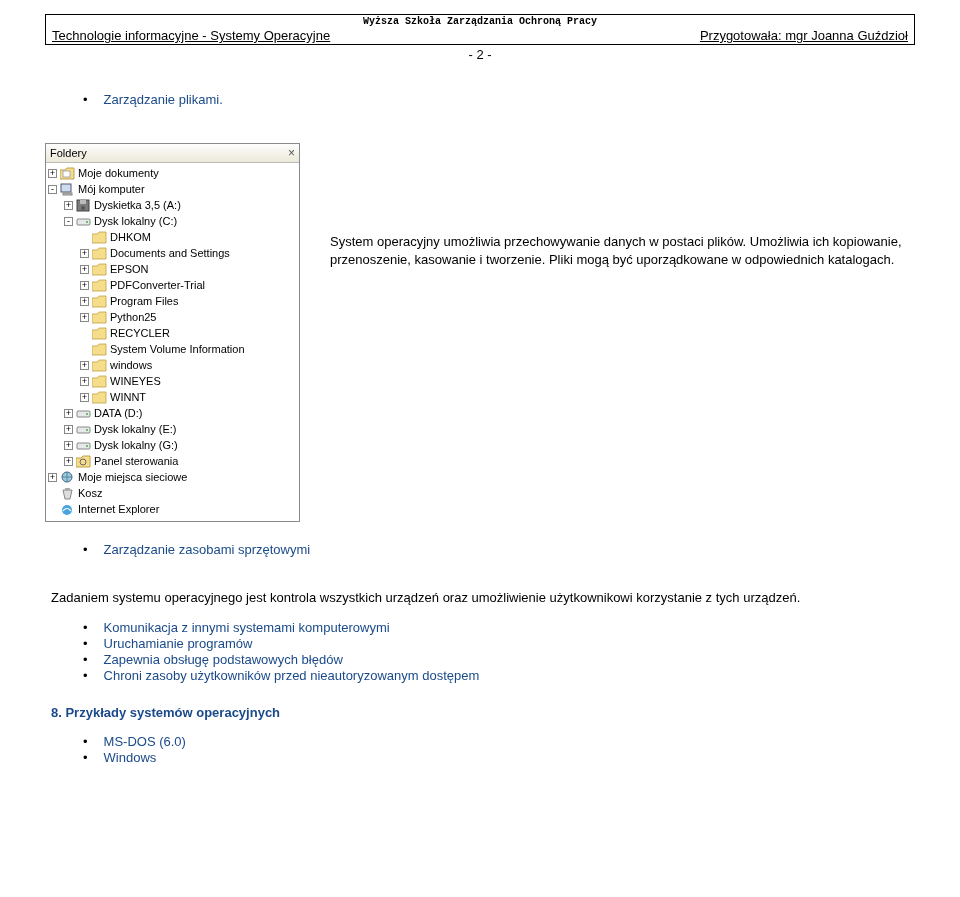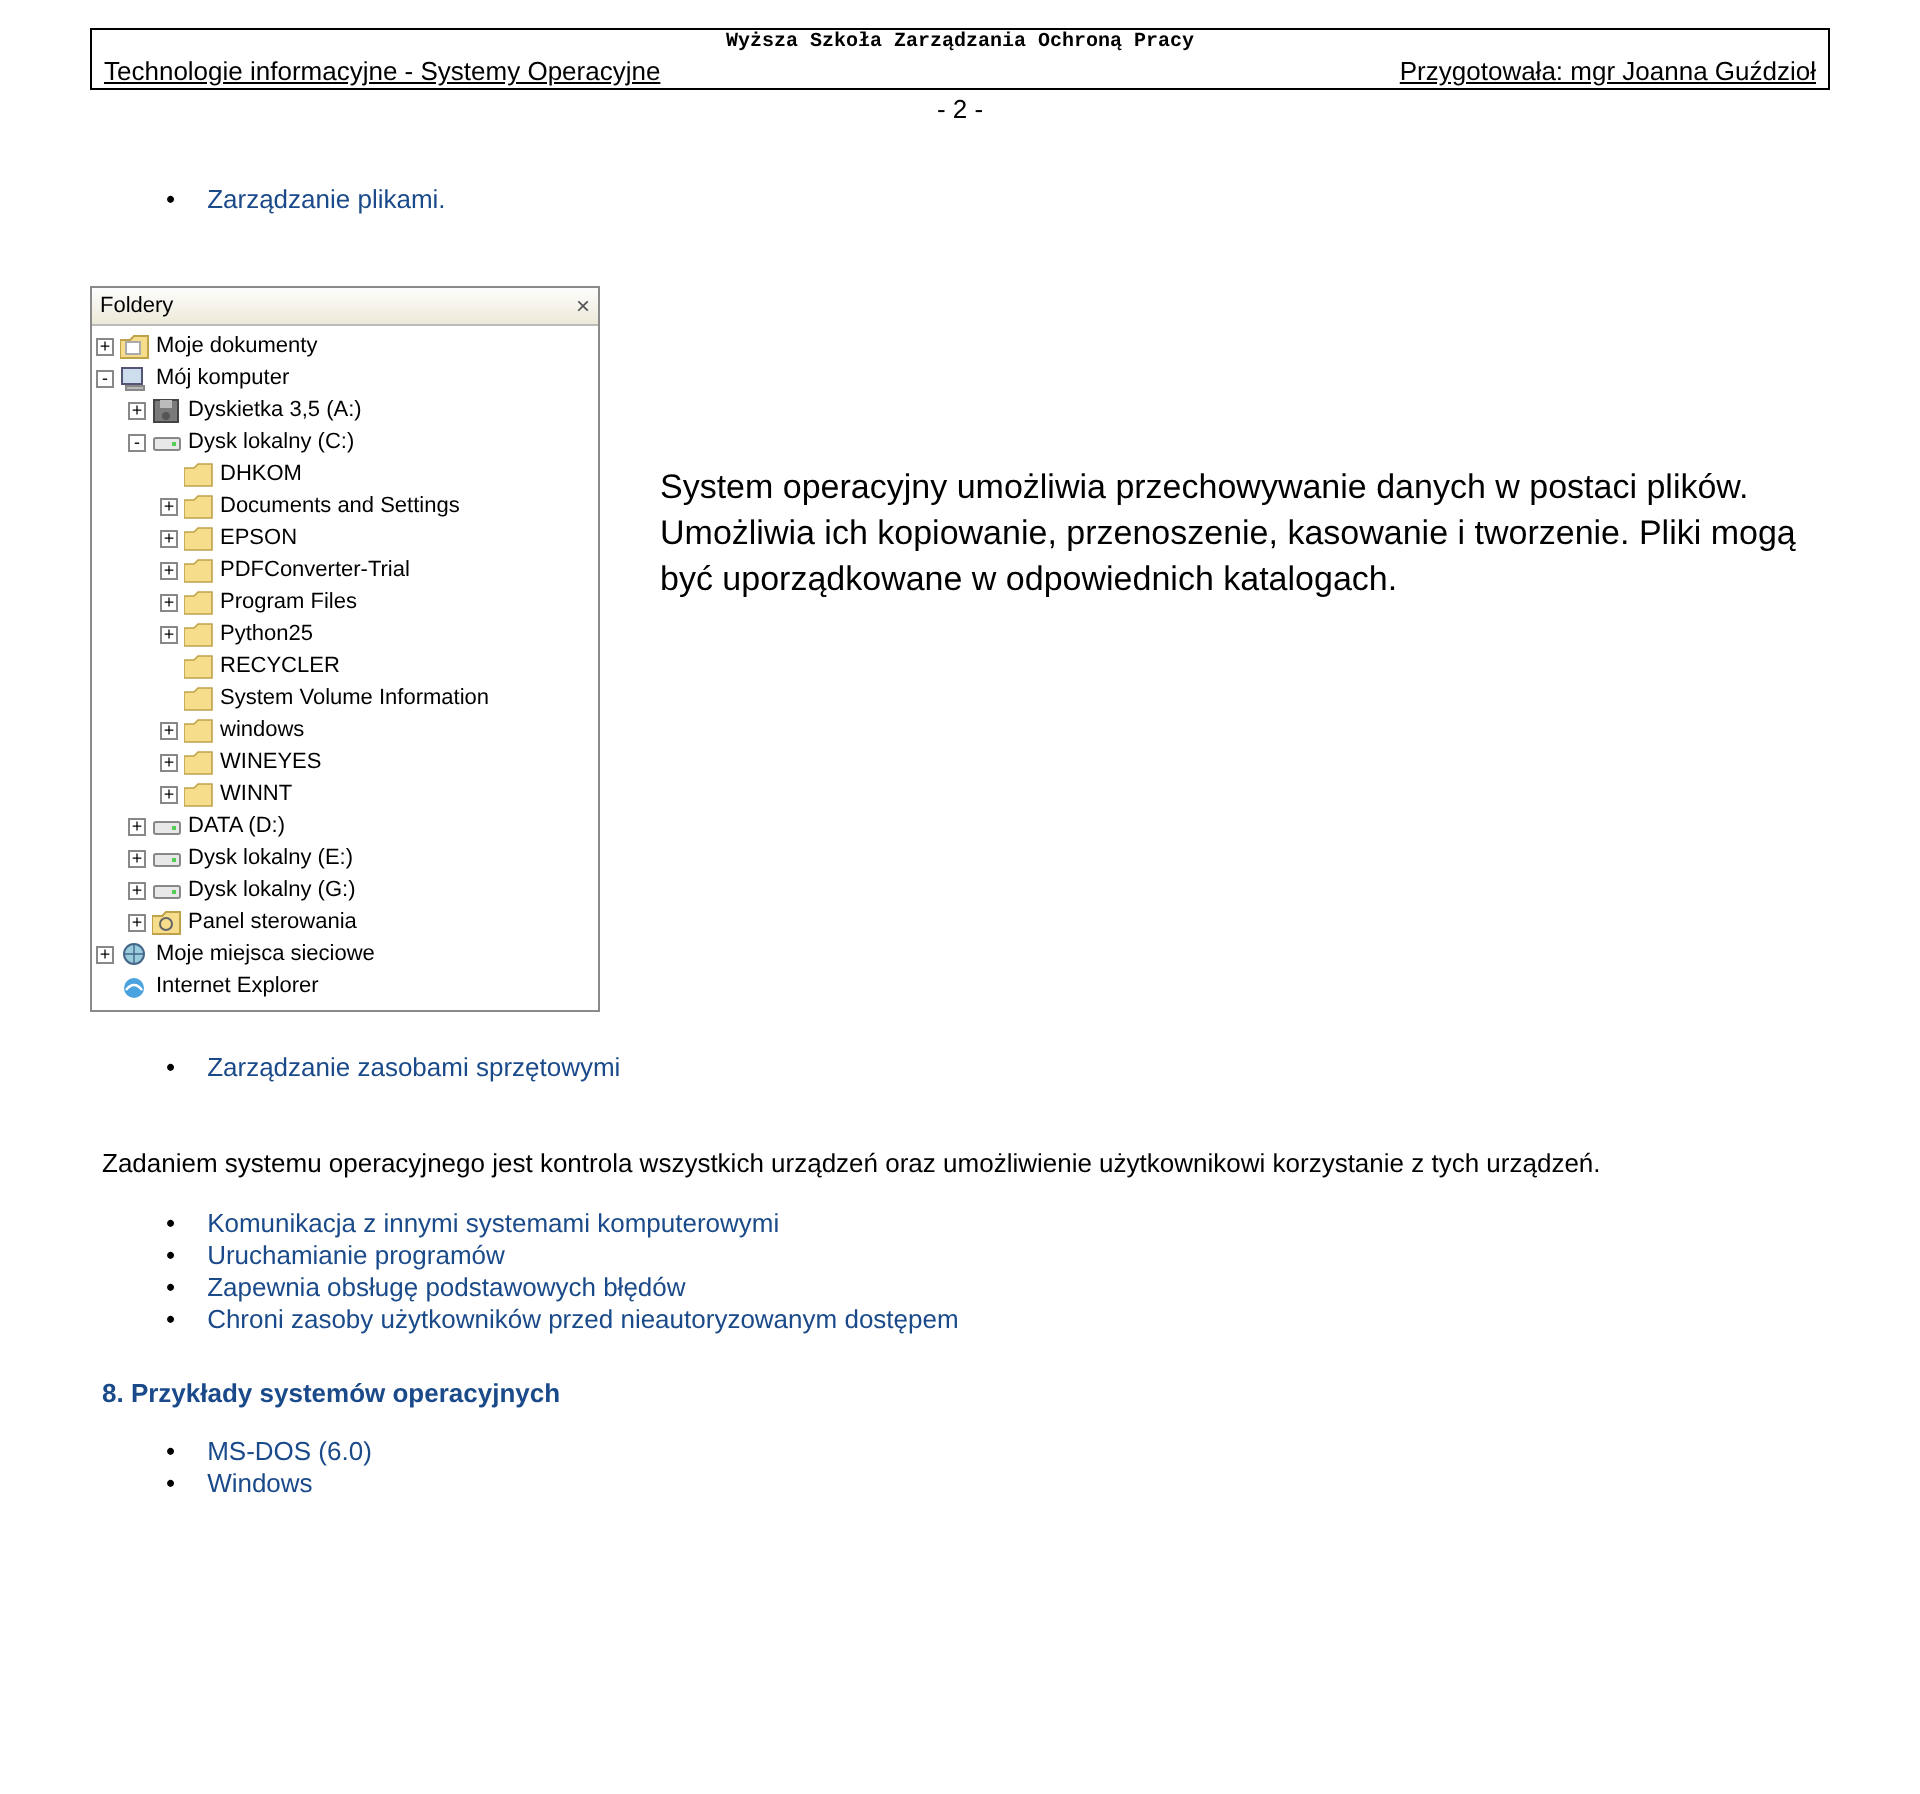--- a/index.html
+++ b/index.html
@@ -90,21 +90,21 @@
     flex: 0 0 auto;
   }
   .expander.none { border: none; background: transparent; }
   .icon { width: 15px; height: 13px; margin-right: 3px; flex: 0 0 auto; display:inline-block; }
   .icon svg { display:block; }
   .label { font-size: 11px; color: #000; }
   .indent { display:inline-block; flex:0 0 auto; }
   
   .right-para {
     flex: 1;
-    font-size: 17px;
+    font-size: 13px;
     font-family: Verdana, sans-serif;
     line-height: 1.35;
     padding-top: 90px;
     color: #000;
   }
   .section2 { margin-top: 20px; margin-bottom: 10px; margin-left: 38px; color: #1a4a8a; }
   .section2 .dot { color: #000; margin-right: 16px; }
   .body-para {
     margin-left: 6px;
     font-size: 13px;
@@ -359,20 +359,31 @@
               <path d="M2 6 H12 M7 1 V11" stroke="#468" stroke-width="0.7"></path>
             </svg>
           </span>
           <span class="label">Moje miejsca sieciowe</span>
         </div>
         <div class="tree-row">
           <span class="indent" style="width: 0px;"></span>
           <span class="expander none"></span>
           <span class="icon">
             <svg width="15" height="13">
+              <path d="M3 3 L12 3 L10 12 L5 12 Z" fill="#ddd" stroke="#888"></path>
+              <rect x="5" y="1" width="5" height="2" fill="#aaa"></rect>
+            </svg>
+          </span>
+          <span class="label">Kosz</span>
+        </div>
+        <div class="tree-row">
+          <span class="indent" style="width: 0px;"></span>
+          <span class="expander none"></span>
+          <span class="icon">
+            <svg width="15" height="13">
               <circle cx="7" cy="7" r="5" fill="#4aa3df"></circle>
               <path d="M3 8 Q7 3 11 8" fill="none" stroke="#fff" stroke-width="1.2"></path>
             </svg>
           </span>
           <span class="label">Internet Explorer</span>
         </div>
       </div>
   </div>
 
   <div class="right-para">System operacyjny umożliwia przechowywanie danych w postaci plików. Umożliwia ich kopiowanie, przenoszenie, kasowanie i tworzenie. Pliki mogą być uporządkowane w odpowiednich katalogach.</div>

